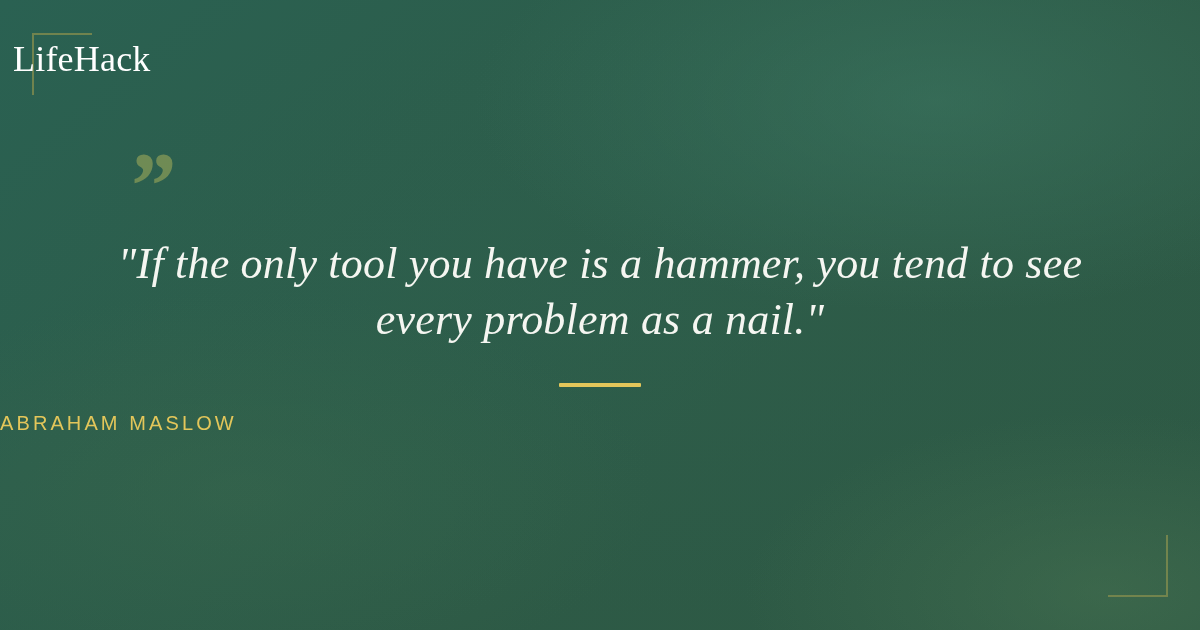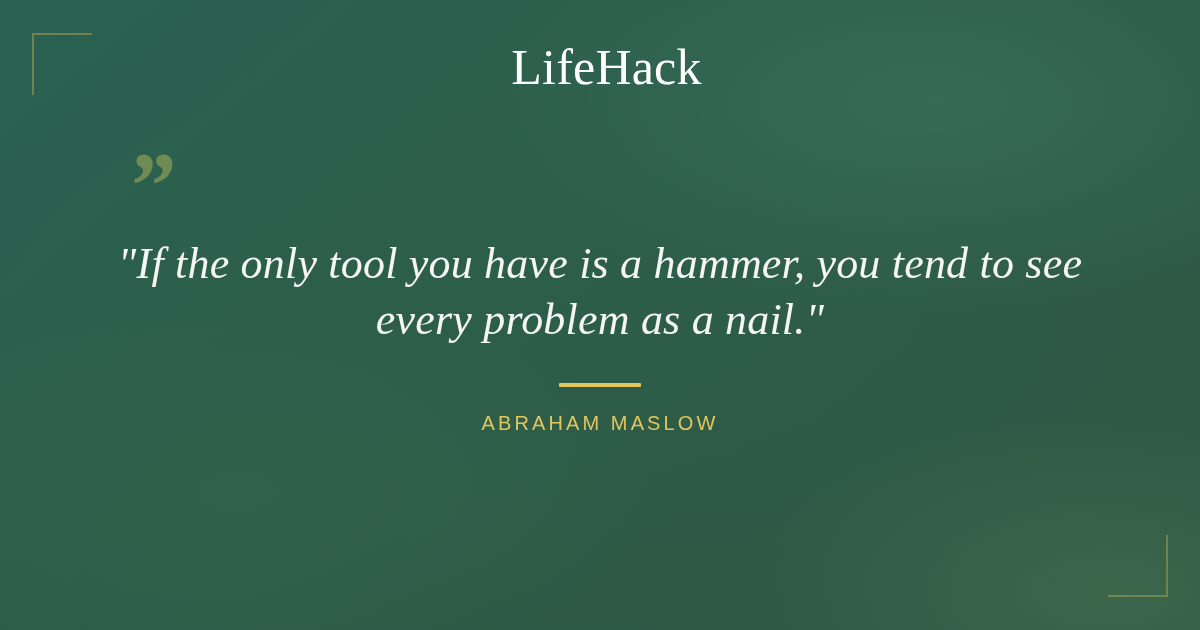--- a/index.html
+++ b/index.html
@@ -44,23 +44,23 @@
     border-right: 2px solid #7d8a4e;
     opacity: 0.85;
   }
 
   
   .brand {
     position: absolute;
     top: 40px;
     left: 13px;
     right: 0;
-    text-align: center;
+    text-align: left;
     font-family: "Liberation Serif", serif;
-    font-size: 50px;
+    font-size: 36px;
     line-height: 1.1;
     color: #ffffff;
     letter-spacing: 0.2px;
     font-weight: 400;
   }
 
   
   .quote-glyph {
     position: absolute;
     top: 138px;
@@ -108,21 +108,20 @@
     background: #e3c65a;
     border-radius: 1px;
   }
 
   
   .author {
     position: absolute;
     top: 412px;
     left: 0;
     right: 0;
-    text-align: center;
     font-family: "Liberation Sans", sans-serif;
     font-size: 20px;
     font-weight: 400;
     letter-spacing: 3.1px;
     color: #e3c65a;
   }
 </style>
 </head>
 <body>
 

